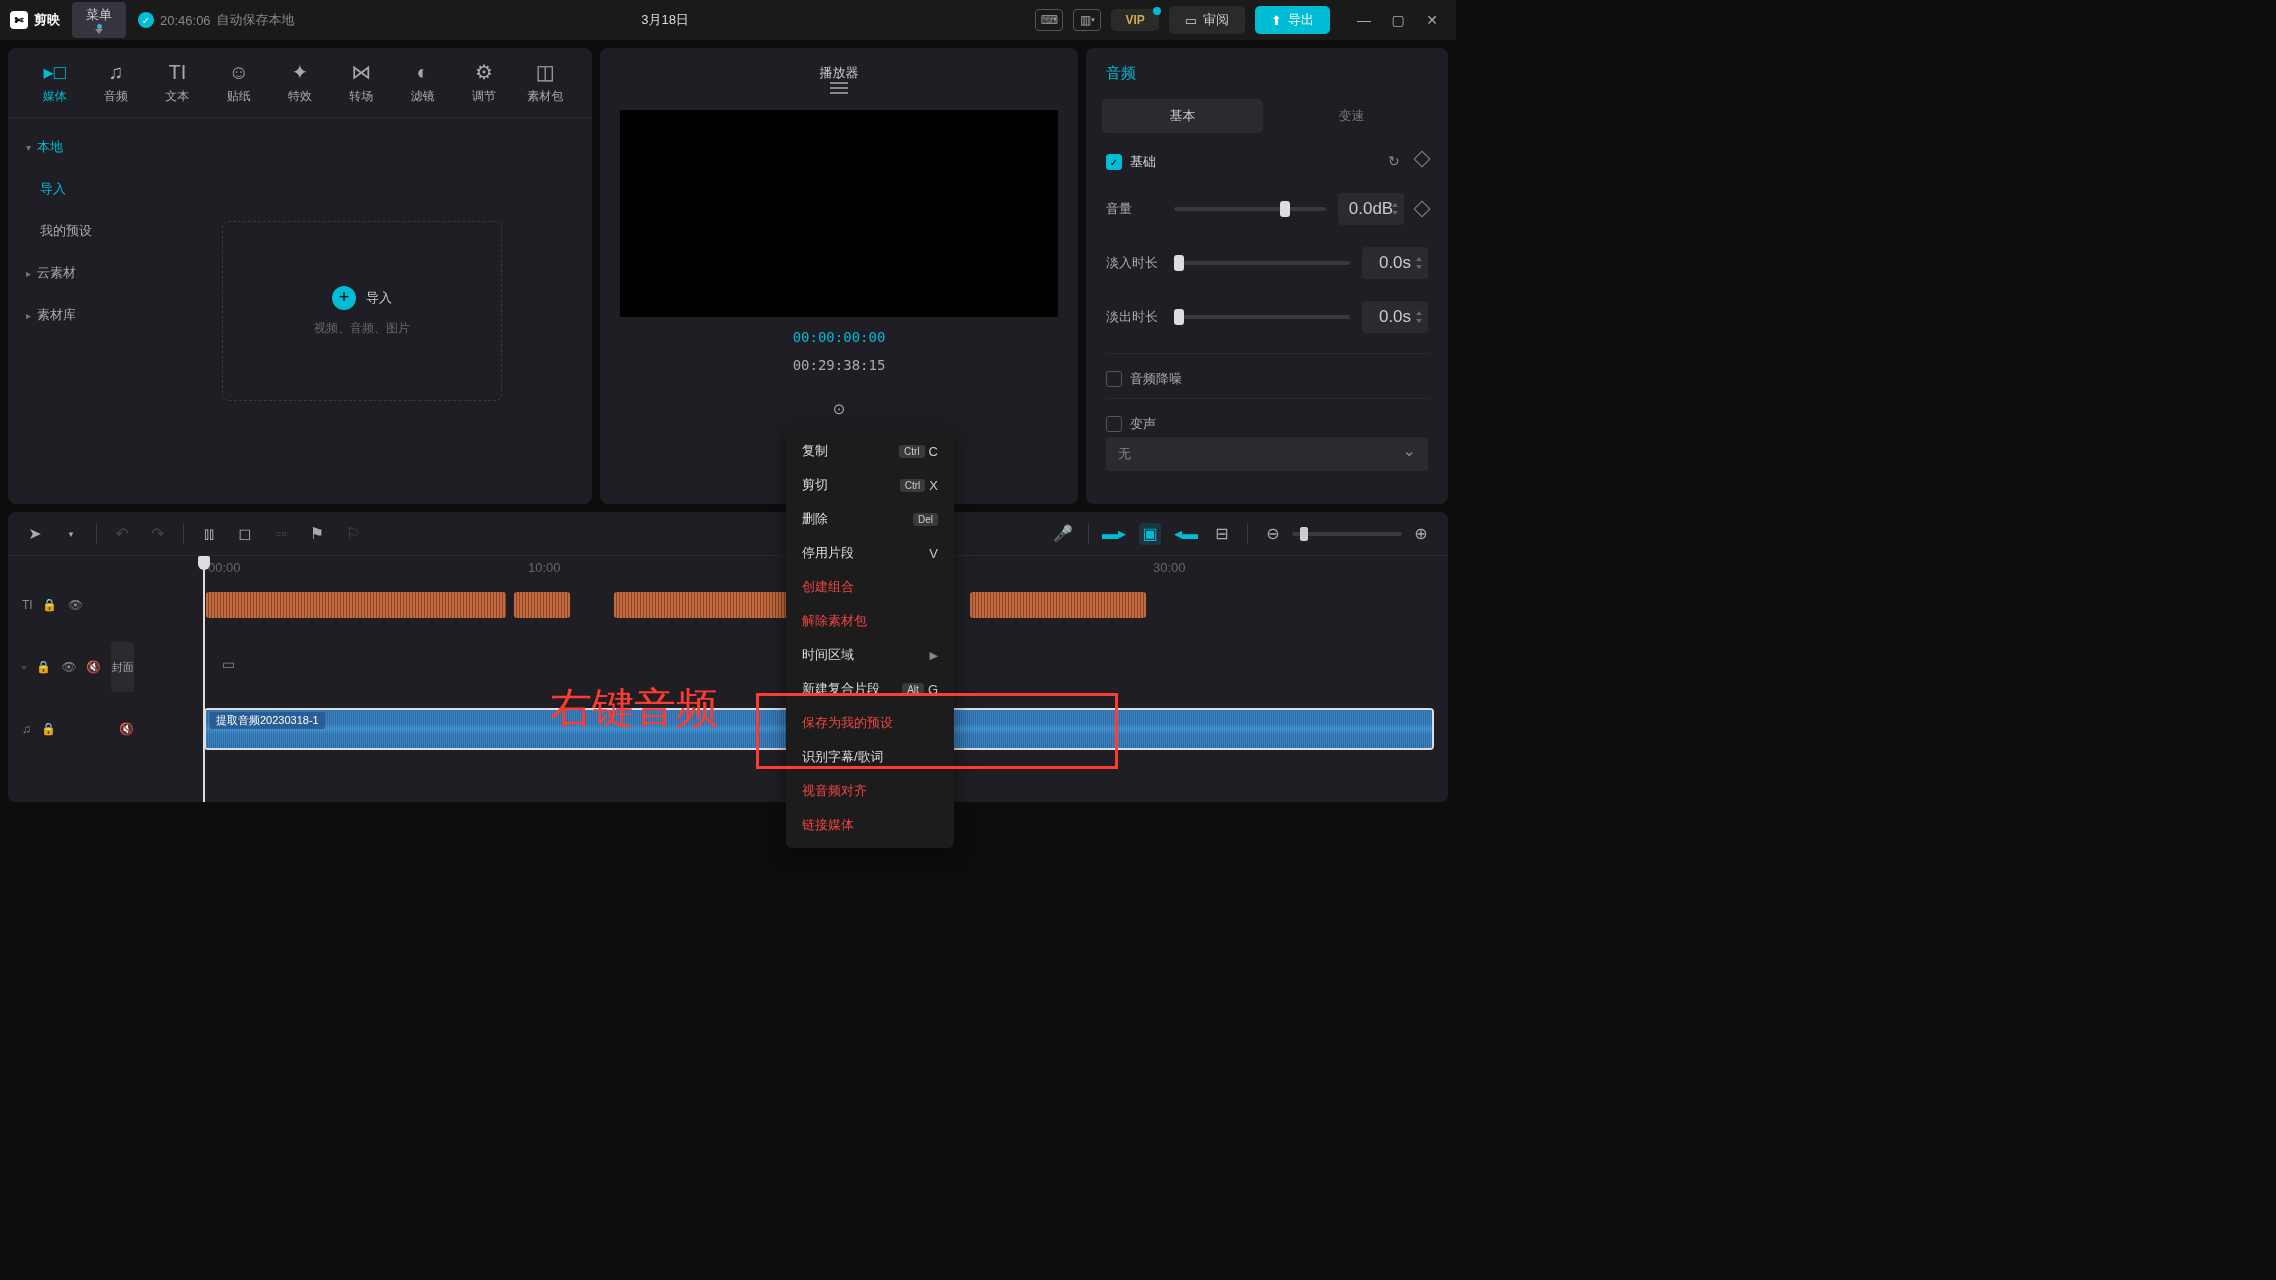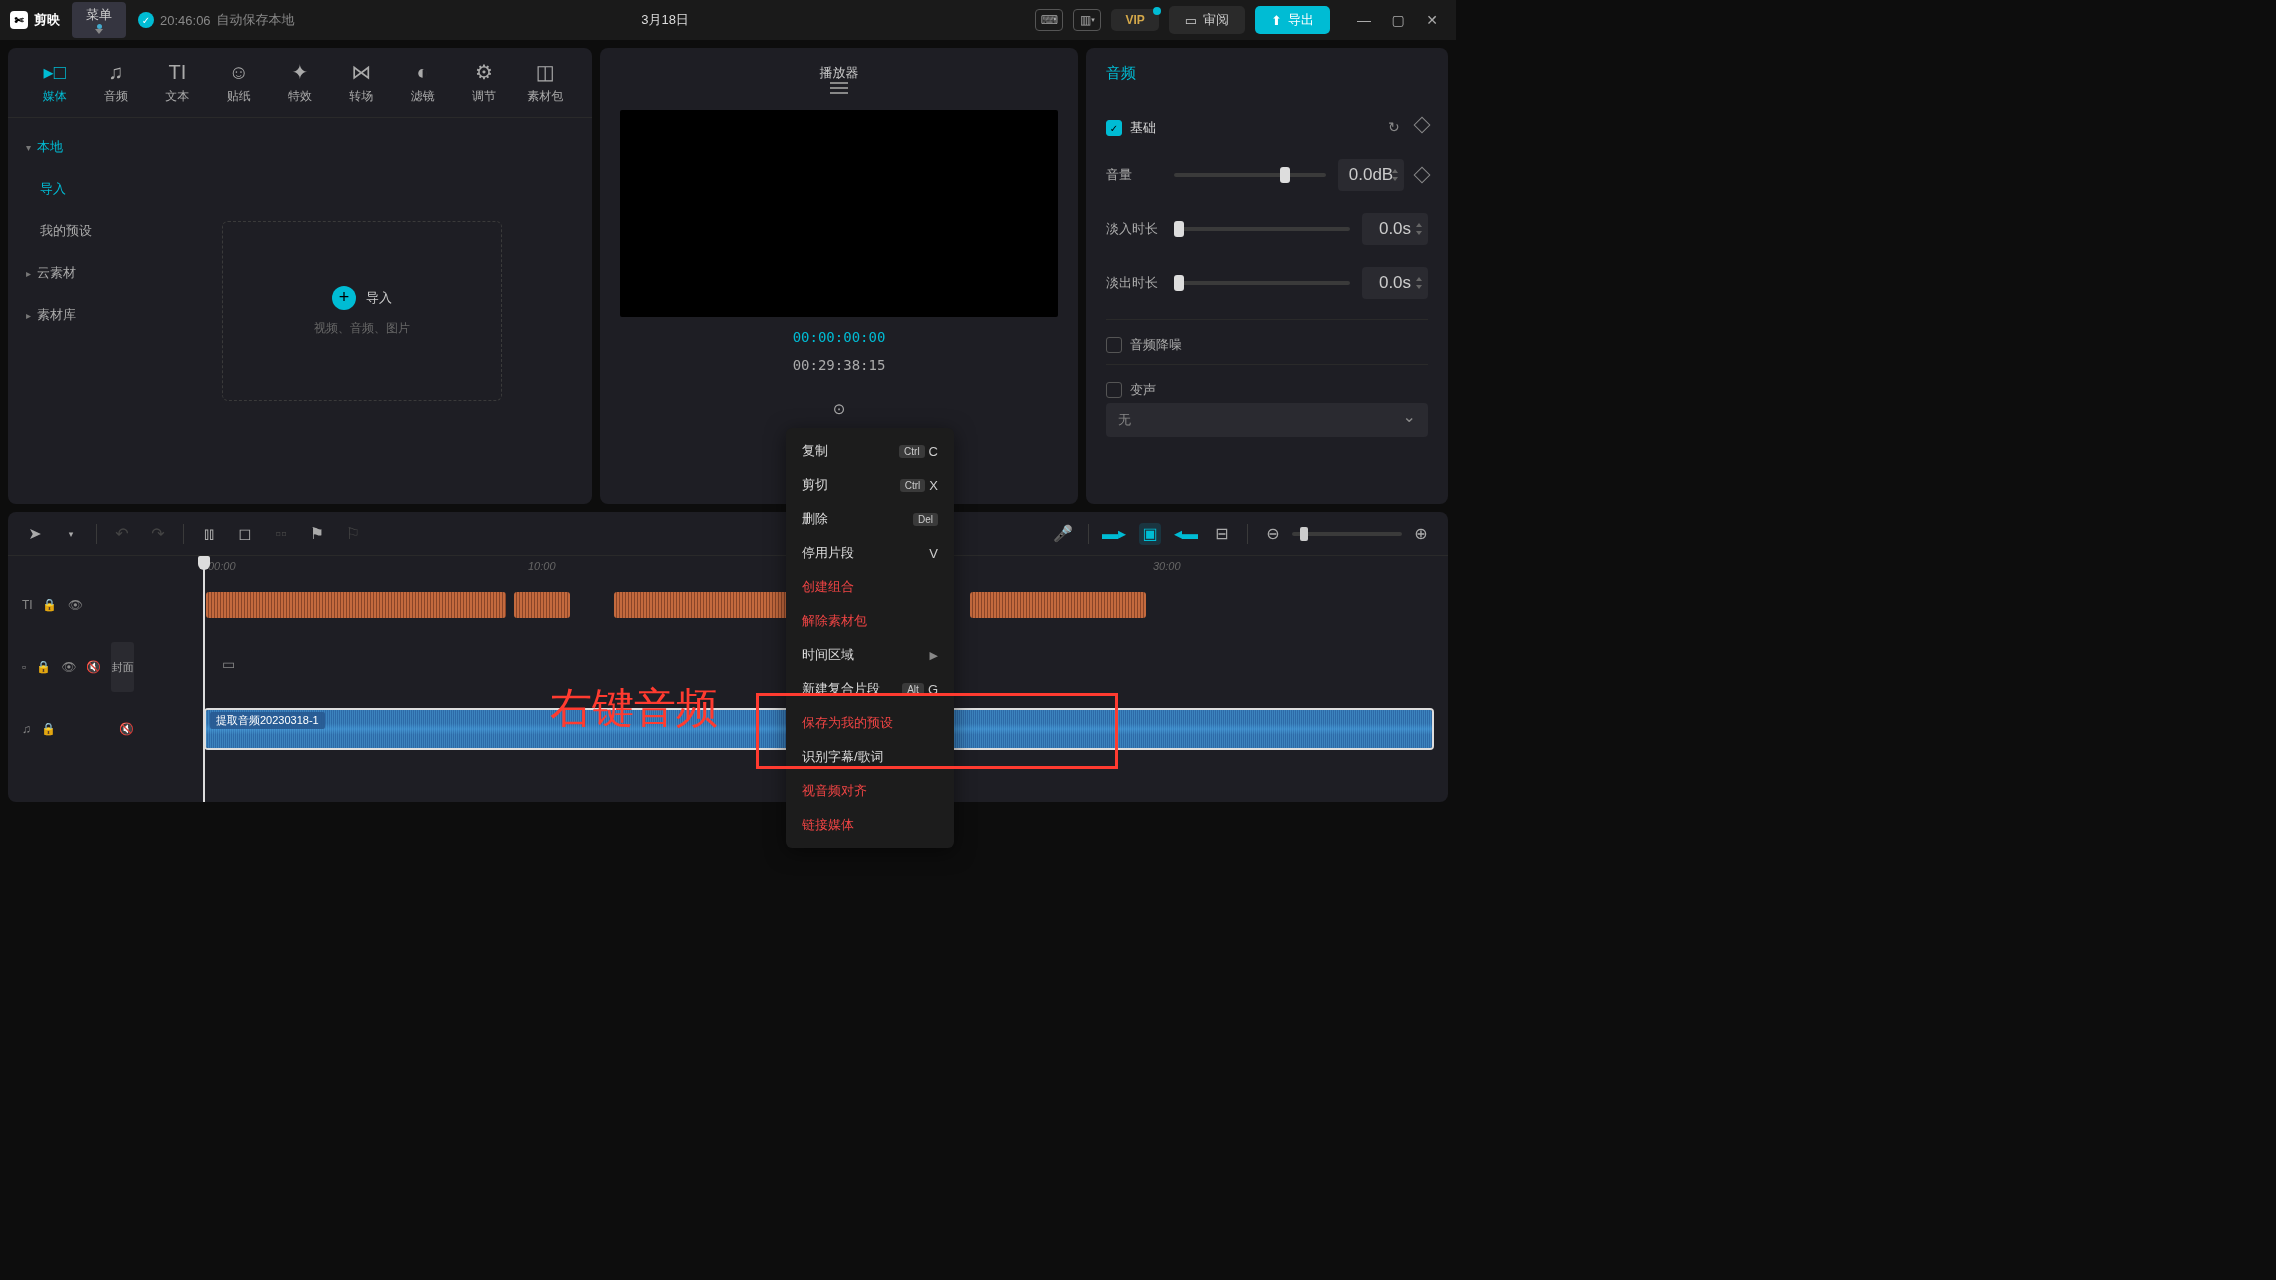--- a/index.html
+++ b/index.html
@@ -98,21 +98,21 @@
 
 .tl-body { flex: 1; display: flex; position: relative; }
 .tl-tracks-head { width: 140px; display: flex; flex-direction: column; }
 .tl-ruler-spacer { height: 22px; }
 .tl-track-head { height: 54px; display: flex; align-items: center; padding: 0 14px; gap: 10px; color: #888; }
 .tl-track-head.video { height: 70px; }
 .tl-th-icon { font-size: 12px; }
 .cover-thumb { width: 40px; height: 50px; background: #2a2a30; border-radius: 3px; display: flex; align-items: center; justify-content: center; font-size: 11px; color: #aaa; margin-left: auto; }
 
 .tl-tracks { flex: 1; position: relative; }
-.tl-ruler { height: 22px; position: relative; color: #666; font-size: 11px; font-style: italic; }
+.tl-ruler { height: 22px; position: relative; color: #666; font-size: 13px; }
 .tl-tick { position: absolute; top: 4px; }
 .playhead { position: absolute; left: 55px; top: 0; bottom: 0; width: 2px; background: #ddd; z-index: 5; }
 .playhead::before { content: ''; position: absolute; top: 0; left: -5px; width: 12px; height: 14px; background: #ddd; border-radius: 2px 2px 6px 6px; }
 .tl-track { height: 54px; display: flex; align-items: center; position: relative; }
 .tl-track.video { height: 70px; }
 .text-clip { position: absolute; left: 58px; height: 26px; background: repeating-linear-gradient(90deg, #c46a3e 0px, #c46a3e 2px, #8a4528 2px, #8a4528 3px); border-radius: 3px; top: 14px; }
 .video-track-icons { position: absolute; left: 74px; top: 24px; color: #888; font-size: 14px; }
 .audio-clip { position: absolute; left: 56px; right: 14px; top: 6px; height: 42px; border: 2px solid #ddd; border-radius: 4px; overflow: hidden; }
 .audio-clip-label { position: absolute; top: 2px; left: 4px; font-size: 11px; color: #fff; background: rgba(40,90,145,0.9); padding: 1px 6px; border-radius: 2px; z-index: 2; }
 .audio-wave { position: absolute; inset: 0; background: linear-gradient(180deg, #2d6aa8 0%, #2d6aa8 35%, #3a85c5 50%, #2d6aa8 65%, #2d6aa8 100%); }
@@ -263,20 +263,24 @@
       <span class="time-total">00:29:38:15</span>
       <div class="pc-spacer"></div>
       <div class="pc-icon">⊙</div>
       <div class="fit-badge">适应</div>
       <div class="pc-icon">⛶</div>
     </div>
   </div>
 
   <div class="panel inspector-panel">
     <div class="insp-head">音频</div>
+    <div class="insp-tabs">
+      <div class="insp-tab">基本</div>
+      <div class="insp-tab inactive">变速</div>
+    </div>
     <div class="insp-body">
       <div class="insp-section-head">
         <div class="checkbox checked">✓</div>
         <span style="color:#ddd">基础</span>
         <div class="section-actions">
           <span class="reset-icon">↻</span>
           <span class="diamond"></span>
         </div>
       </div>
       <div class="prop-row">

